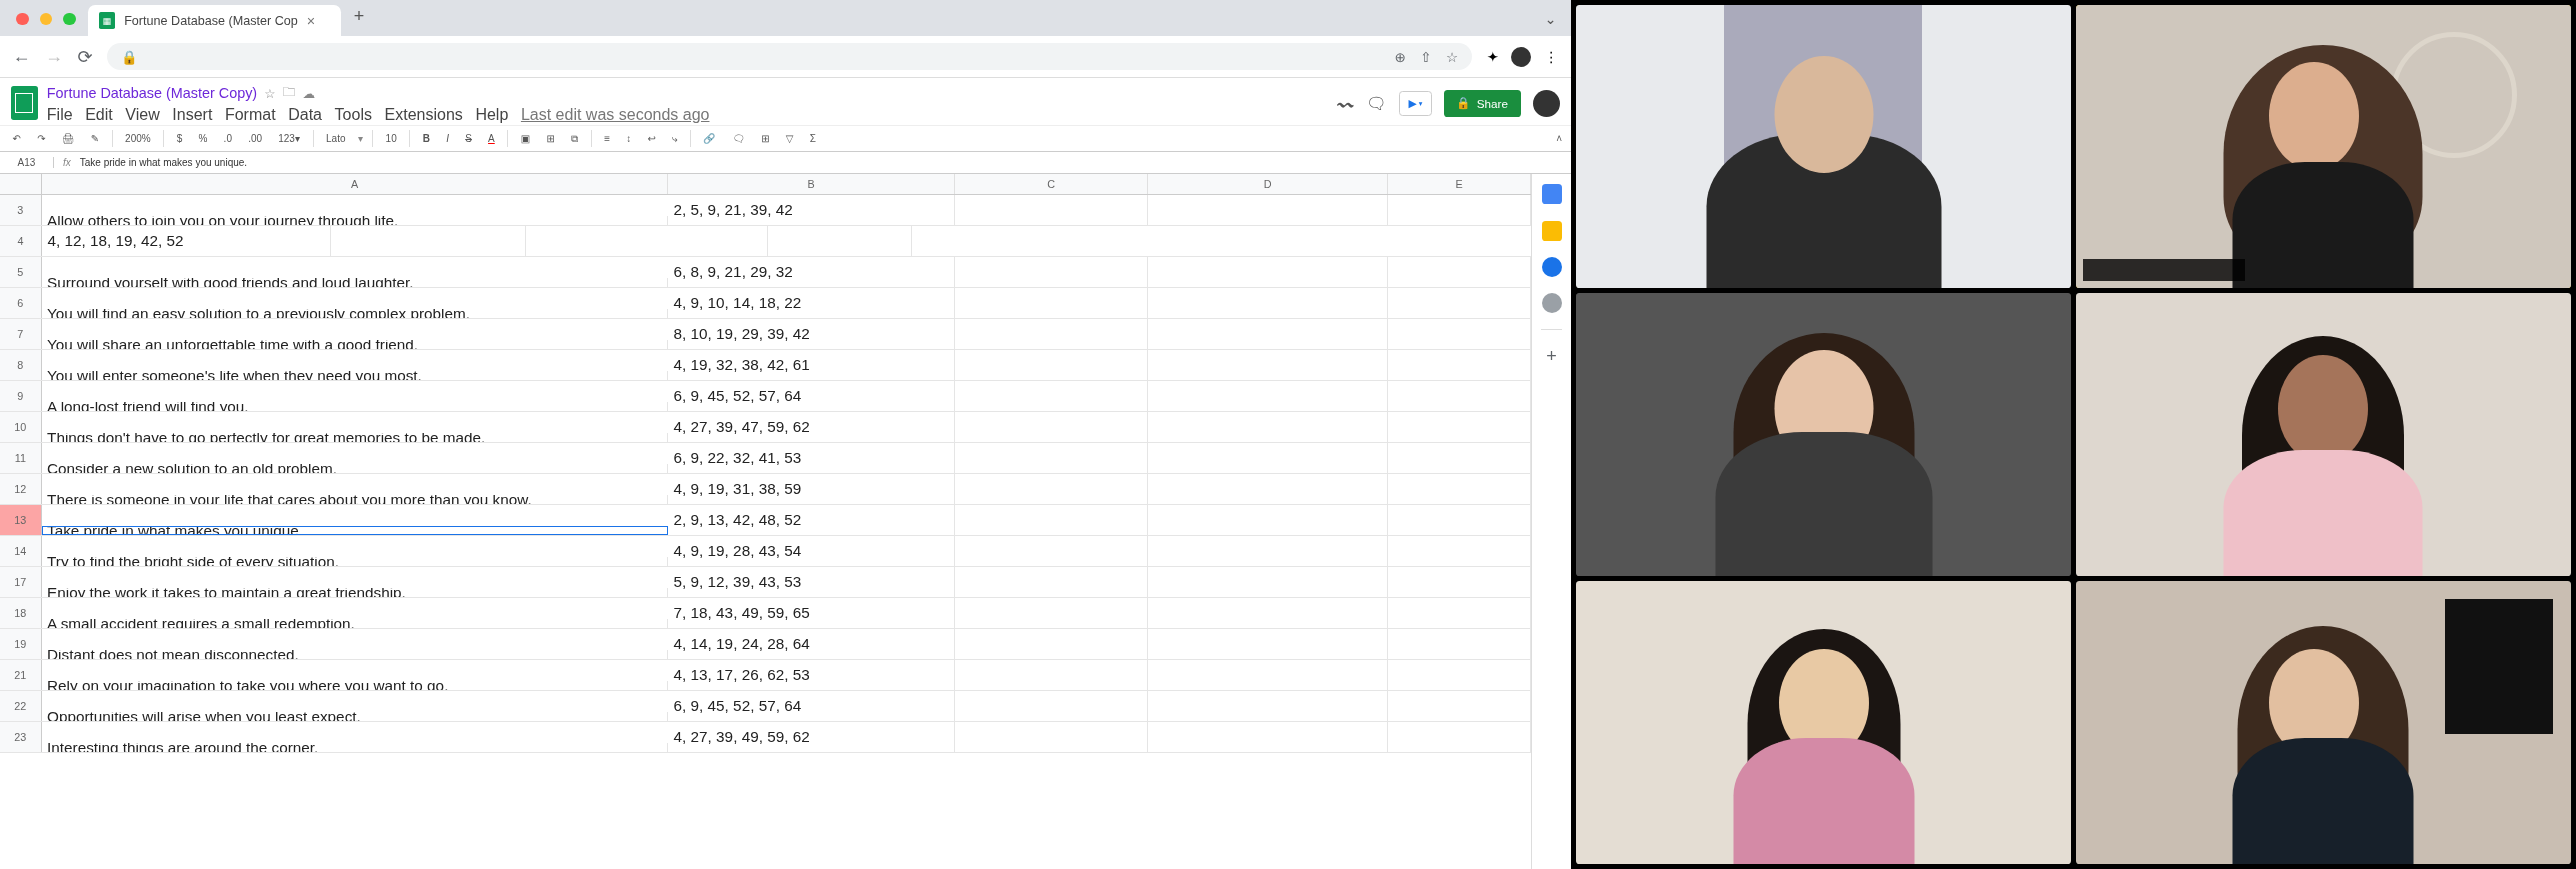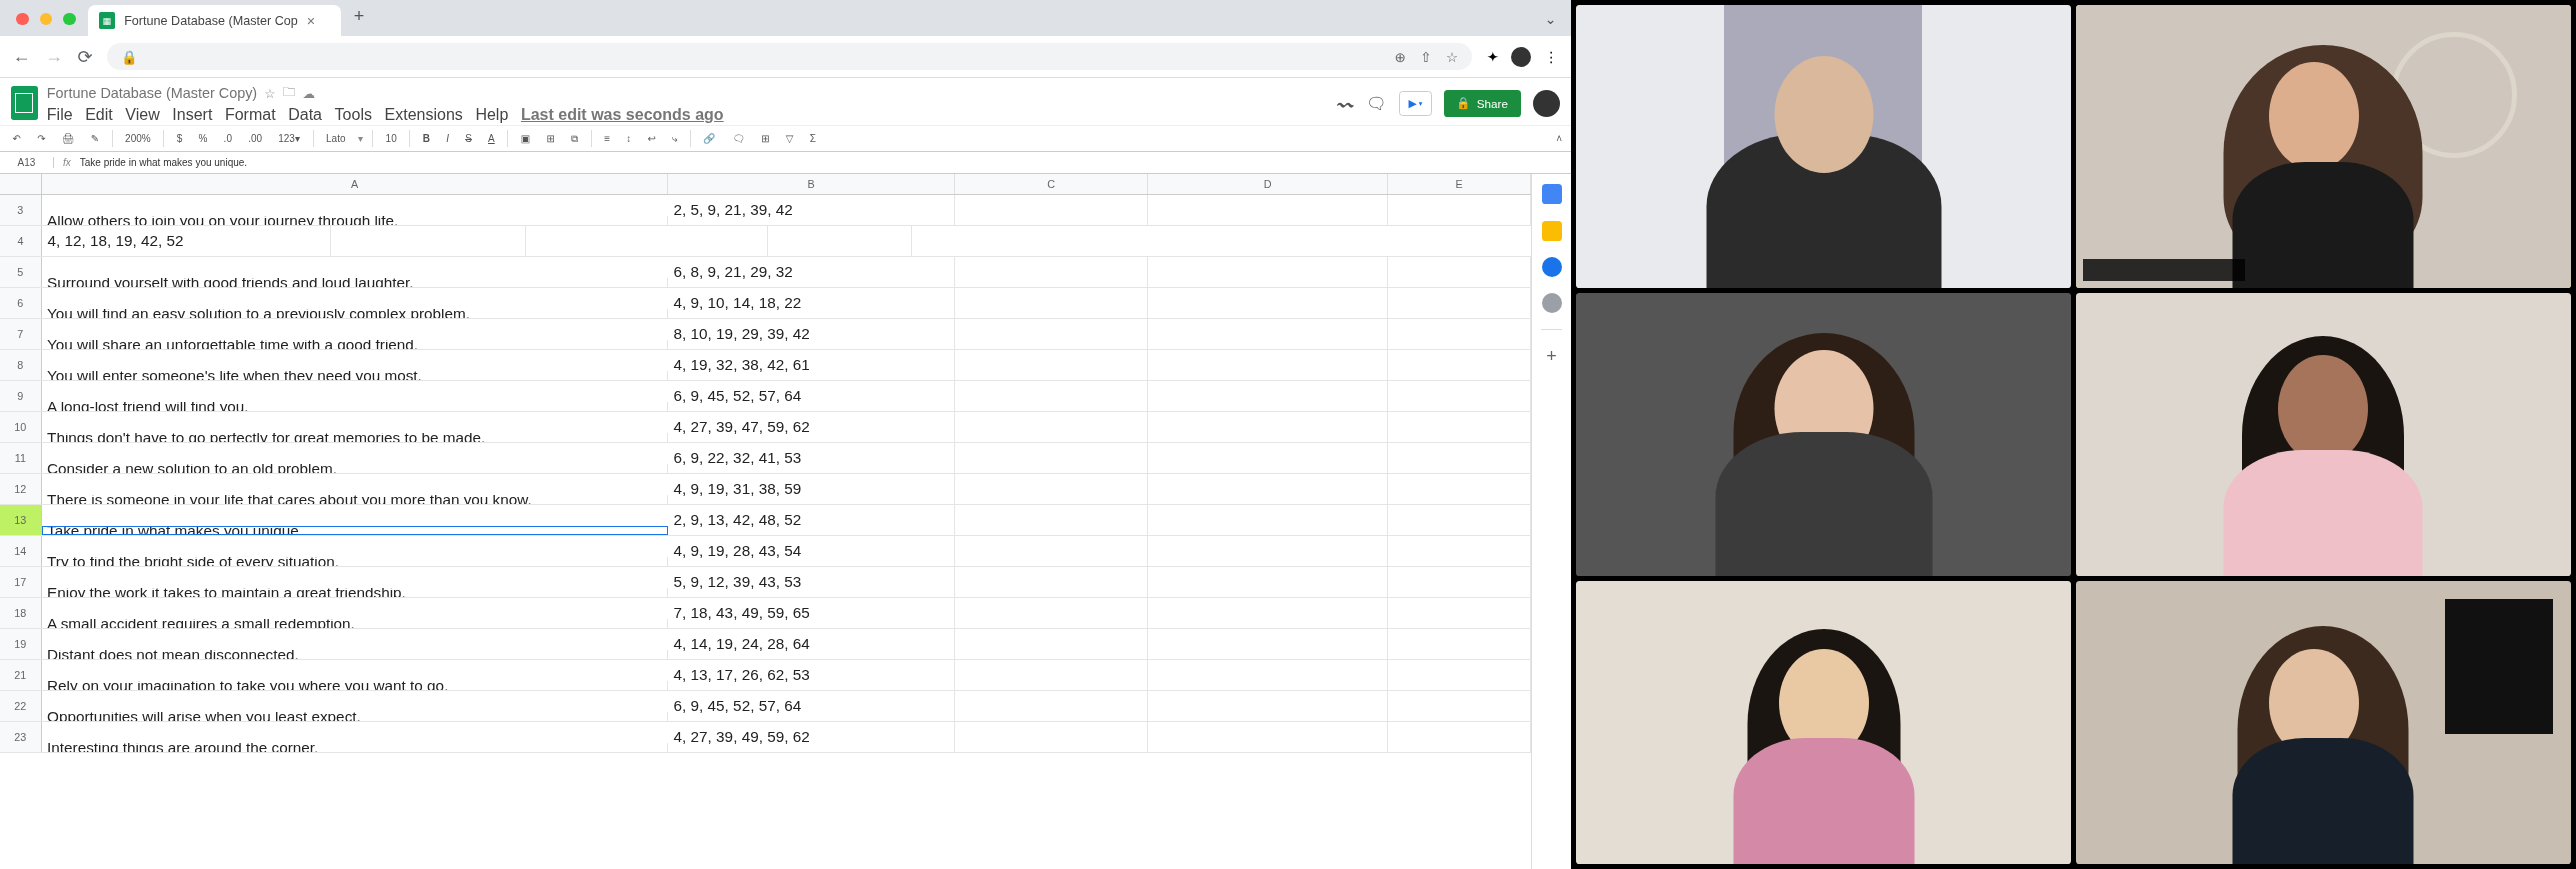--- a/index.html
+++ b/index.html
@@ -27,24 +27,24 @@
 .url-right { margin-left: auto; display: flex; gap: 14.4px; align-items: center; color: #5f6368; }
 .ext-icons { display: flex; gap: 12.6px; align-items: center; }
 .avatar-dot { width: 20px; height: 20px; border-radius: 50%; background: #333; }
 
 
 .sheets-header { height: 47px; display: flex; align-items: center; padding: 3.6px 10.8px 0 10.8px; gap: 9px; }
 .sheets-logo { width: 27px; height: 34px; background: #0f9d58; border-radius: 2.7px; position: relative; }
 .sheets-logo::after { content:''; position:absolute; inset:7.2px 4.5px; border:1.8px solid #fff; }
 .doc-title-area { display: flex; flex-direction: column; gap: 1.8px; }
 .doc-title-row { display: flex; align-items: center; gap: 7.2px; }
-.doc-title { font-size: 14.4px; color: #737373; }
+.doc-title { font-size: 14.4px; color: #6d28d9; }
 .star { color: #888; font-size: 12.6px; }
 .menu-bar { display: flex; gap: 12.6px; font-size: 16px; color: #444; }
-.last-edit { color: #777; text-decoration: underline; font-weight: bold; }
+.last-edit { color: #777; text-decoration: underline; }
 .header-right { margin-left: auto; display: flex; align-items: center; gap: 12.6px; }
 .hdr-icon { color: #555; font-size: 16.2px; }
 .meet-btn { width: 32.5px; height: 25px; border: 0.9px solid #ccc; border-radius: 3.6px; display: flex; align-items: center; justify-content: center; color: #1a73e8; font-size: 10.8px; gap:1.8px; }
 .share-btn { background: #1a8e3e; color: #fff; height: 27px; padding: 0 12.6px; border-radius: 3.6px; display: flex; align-items: center; gap: 5.4px; font-size: 11.7px; }
 .avatar2 { width: 27px; height: 27px; border-radius: 50%; background: #333; }
 
 
 .toolbar { height: 27px; border-top: 0.9px solid #eee; border-bottom: 0.9px solid #ccc; display: flex; align-items: center; padding: 0 9px; gap: 9px; font-size: 10px; color: #555; }
 .tb-sep { width:0.9px; height:16.2px; background:#ddd; }
 .tb-item { padding: 1.8px 3.6px; }
@@ -59,21 +59,21 @@
 
 .grid-wrap { flex: 1; display: flex; overflow: hidden; }
 .grid-main { flex: 1; overflow: hidden; }
 .col-headers { display: flex; height: 21.7px; background: #f8f9fa; border-bottom: 0.9px solid #ccc; font-size: 10.8px; color: #666; }
 .rowhead-spacer { width: 42px; border-right: 0.9px solid #ccc; }
 .ch { border-right: 0.9px solid #e0e0e0; display: flex; align-items: center; justify-content: center; }
 .ch-a { width: 632px; } .ch-b { width: 289px; } .ch-c { width: 195px; } .ch-d { width: 242px; } .ch-e { width: 144px; }
 .rows { }
 .row { display: flex; height: 31px; border-bottom: 0.9px solid #e5e5e5; font-size: 15.3px; }
 .row-head { width: 42px; background: #f8f9fa; border-right: 0.9px solid #ccc; display: flex; align-items: center; justify-content: center; font-size: 10.8px; color: #666; }
-.row.selected .row-head { background: #bef264; }
+.row.selected .row-head { background: #fca5a5; }
 .cell { border-right: 0.9px solid #e5e5e5; display: flex; align-items: center; padding: 0 5.4px; color: #222; overflow: hidden; white-space: nowrap; }
 .cell-a { width: 632px; margin-top: 21px; } .cell-b { width: 289px; } .cell-c { width: 195px; } .cell-d { width: 242px; } .cell-e { width: 144px; }
 .row.selected .cell-a { outline: 1.8px solid #1a73e8; outline-offset: -1.8px; }
 
 
 .side-strip { width: 40px; border-left: 0.9px solid #ddd; display: flex; flex-direction: column; align-items: center; gap: 16.2px; padding-top: 10.8px; }
 .side-ic { width: 20px; height: 20px; border-radius: 3.6px; }
 
 
 .video-pane { flex: 1; background: #000; display: grid; grid-template-columns: 1fr 1fr; grid-template-rows: 1fr 1fr 1fr; gap: 5.4px; padding: 5.4px; }

